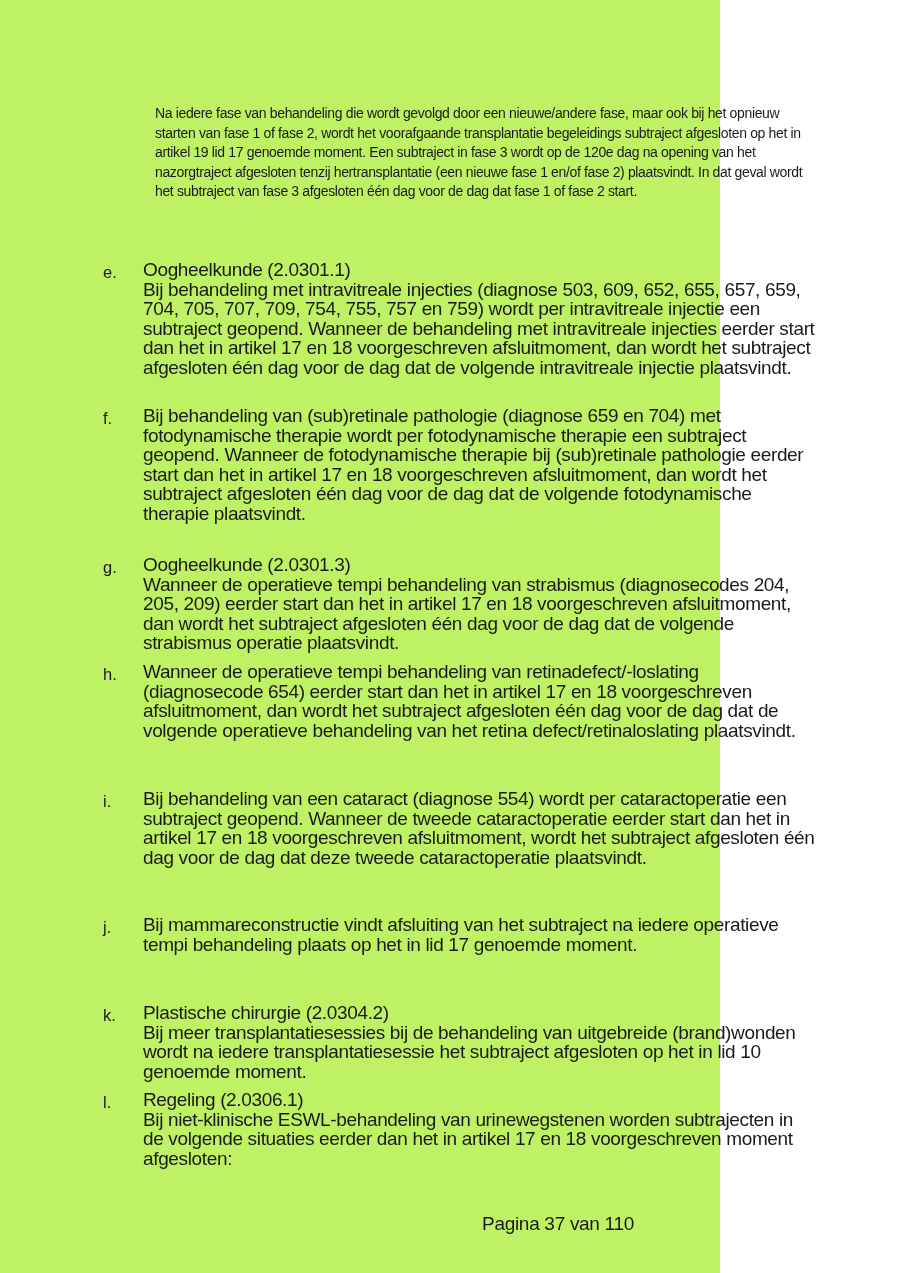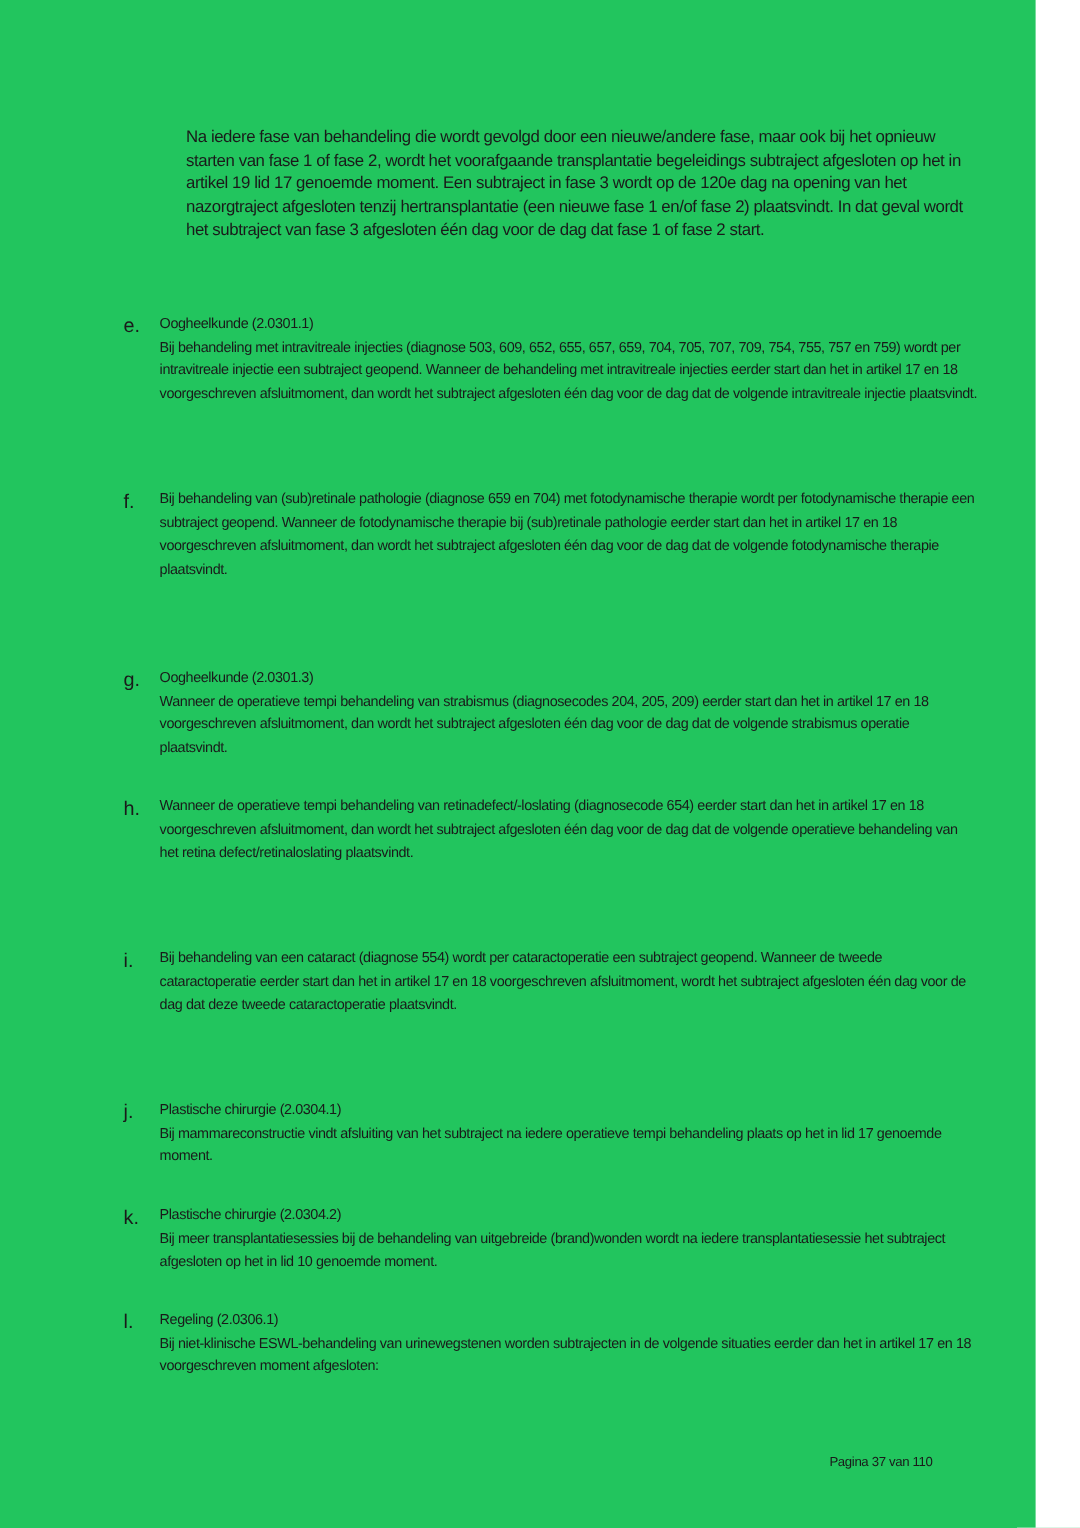--- a/index.html
+++ b/index.html
@@ -1,26 +1,26 @@
 <!DOCTYPE html>
 <html><head>
 <meta charset="utf-8">
 <style>
   html, body { margin: 0; padding: 0; background: #ffffff; }
   body { width: 900px; height: 1273px; position: relative; overflow: hidden;
          font-family: "Liberation Sans", "DejaVu Sans", sans-serif; color: #1a1a1a; }
-  .page { position: absolute; left: 0; top: 0; width: 863px; height: 1273px; background: #22c55e; }
+  .page { position: absolute; left: 0; top: 0; width: 720px; height: 1273px; background: #bef264; }
   .intro { position: absolute; left: 155px; top: 104px; width: 665px;
            font-size: 14px; line-height: 19.6px; letter-spacing: -0.35px; }
   .item { position: absolute; left: 103px; width: 712px; }
   .marker { position: absolute; left: 0; top: 3px; font-size: 16.5px; line-height: 19px; width: 24px; }
-  .item-body { margin-left: 30px; font-size: 12px; line-height: 19.6px; letter-spacing: -0.35px; }
+  .item-body { margin-left: 40px; font-size: 19px; line-height: 19.6px; letter-spacing: -0.35px; }
   .item-title, .item-text { display: block; }
   .footer-left { position: absolute; left: 87px; top: 1213px; font-size: 13px; letter-spacing: -0.3px; }
-  .footer-right { position: absolute; right: 86px; top: 1213px; font-size: 11px; letter-spacing: -0.3px; }
+  .footer-right { position: absolute; right: 86px; top: 1213px; font-size: 19px; letter-spacing: -0.3px; }
 </style>
 </head>
 <body>
 
 <div class="page">
 
   <p class="intro" style="margin:0;">Na iedere fase van behandeling die wordt gevolgd door een nieuwe/andere fase, maar ook bij het opnieuw starten van fase 1 of fase 2, wordt het voorafgaande transplantatie begeleidings subtraject afgesloten op het in artikel 19 lid 17 genoemde moment. Een subtraject in fase 3 wordt op de 120e dag na opening van het nazorgtraject afgesloten tenzij hertransplantatie (een nieuwe fase 1 en/of fase 2) plaatsvindt. In dat geval wordt het subtraject van fase 3 afgesloten één dag voor de dag dat fase 1 of fase 2 start.</p>
 
   <div class="item" style="top:260px;">
     <span class="marker">e.</span>
@@ -55,21 +55,20 @@
   <div class="item" style="top:789px;">
     <span class="marker">i.</span>
     <div class="item-body">
       <span class="item-text">Bij behandeling van een cataract (diagnose 554) wordt per cataractoperatie een subtraject geopend. Wanneer de tweede cataractoperatie eerder start dan het in artikel 17 en 18 voorgeschreven afsluitmoment, wordt het subtraject afgesloten één dag voor de dag dat deze tweede cataractoperatie plaatsvindt.</span>
     </div>
   </div>
 
   <div class="item" style="top:915px;">
     <span class="marker">j.</span>
     <div class="item-body">
-      <span class="item-title">Plastische chirurgie (2.0304.1)</span>
       <span class="item-text">Bij mammareconstructie vindt afsluiting van het subtraject na iedere operatieve tempi behandeling plaats op het in lid 17 genoemde moment.</span>
     </div>
   </div>
 
   <div class="item" style="top:1003px;">
     <span class="marker">k.</span>
     <div class="item-body">
       <span class="item-title">Plastische chirurgie (2.0304.2)</span>
       <span class="item-text">Bij meer transplantatiesessies bij de behandeling van uitgebreide (brand)wonden wordt na iedere transplantatiesessie het subtraject afgesloten op het in lid 10 genoemde moment.</span>
     </div>

